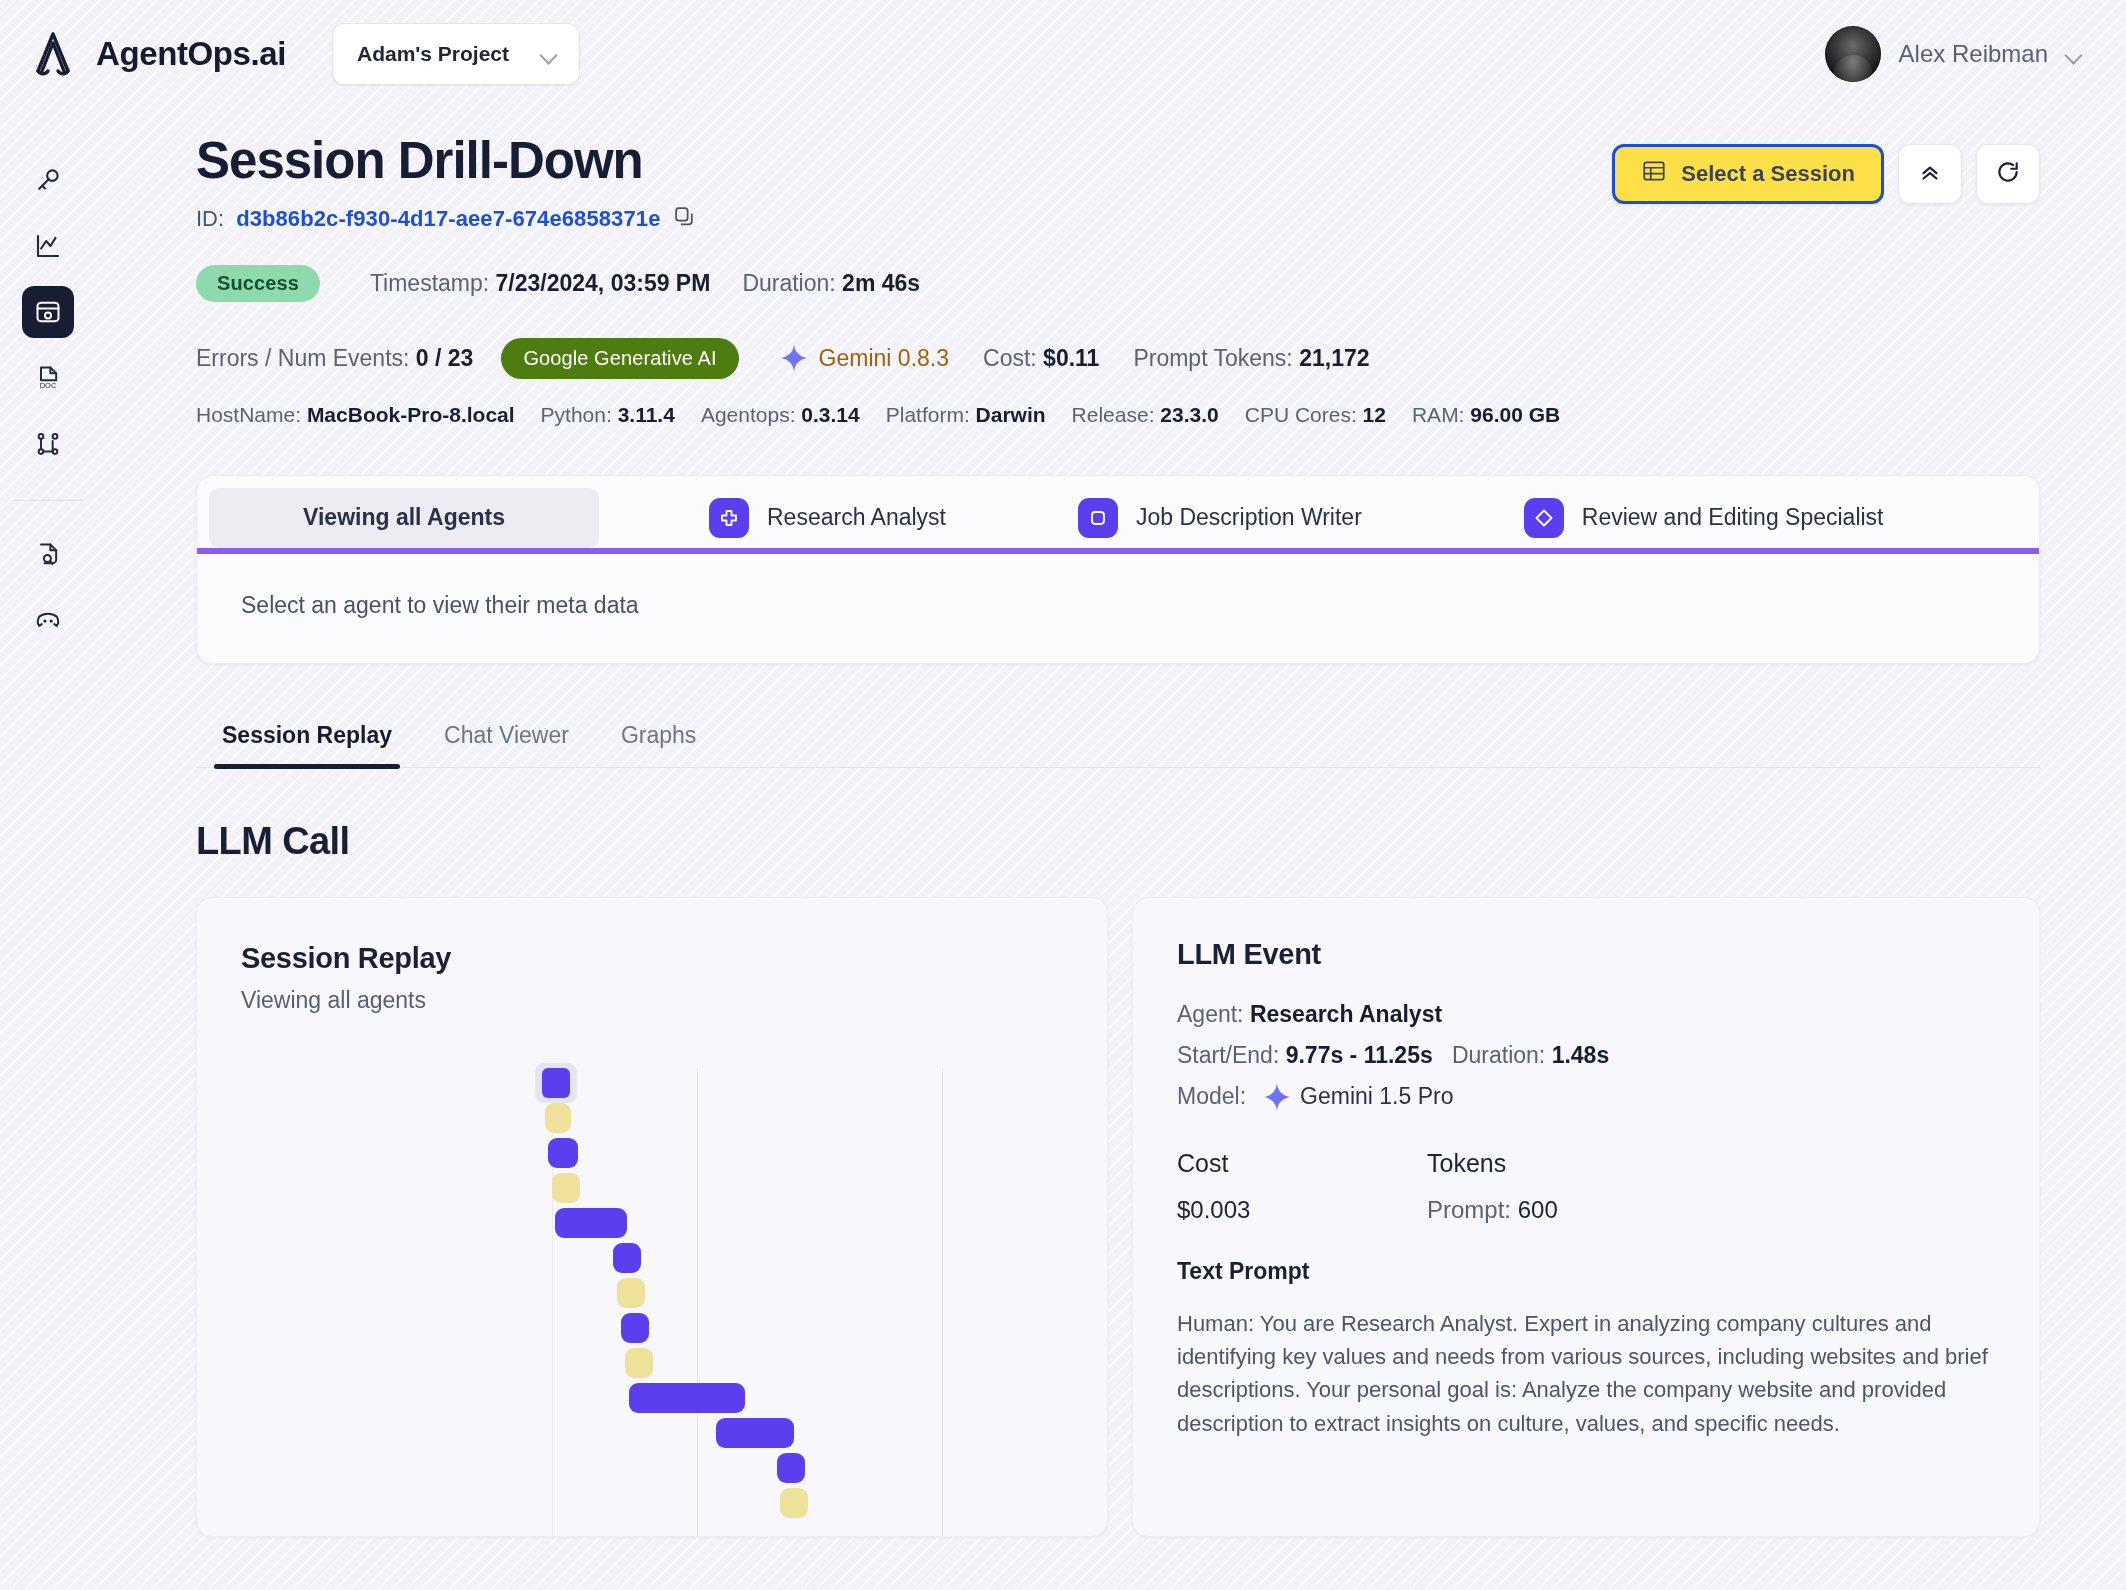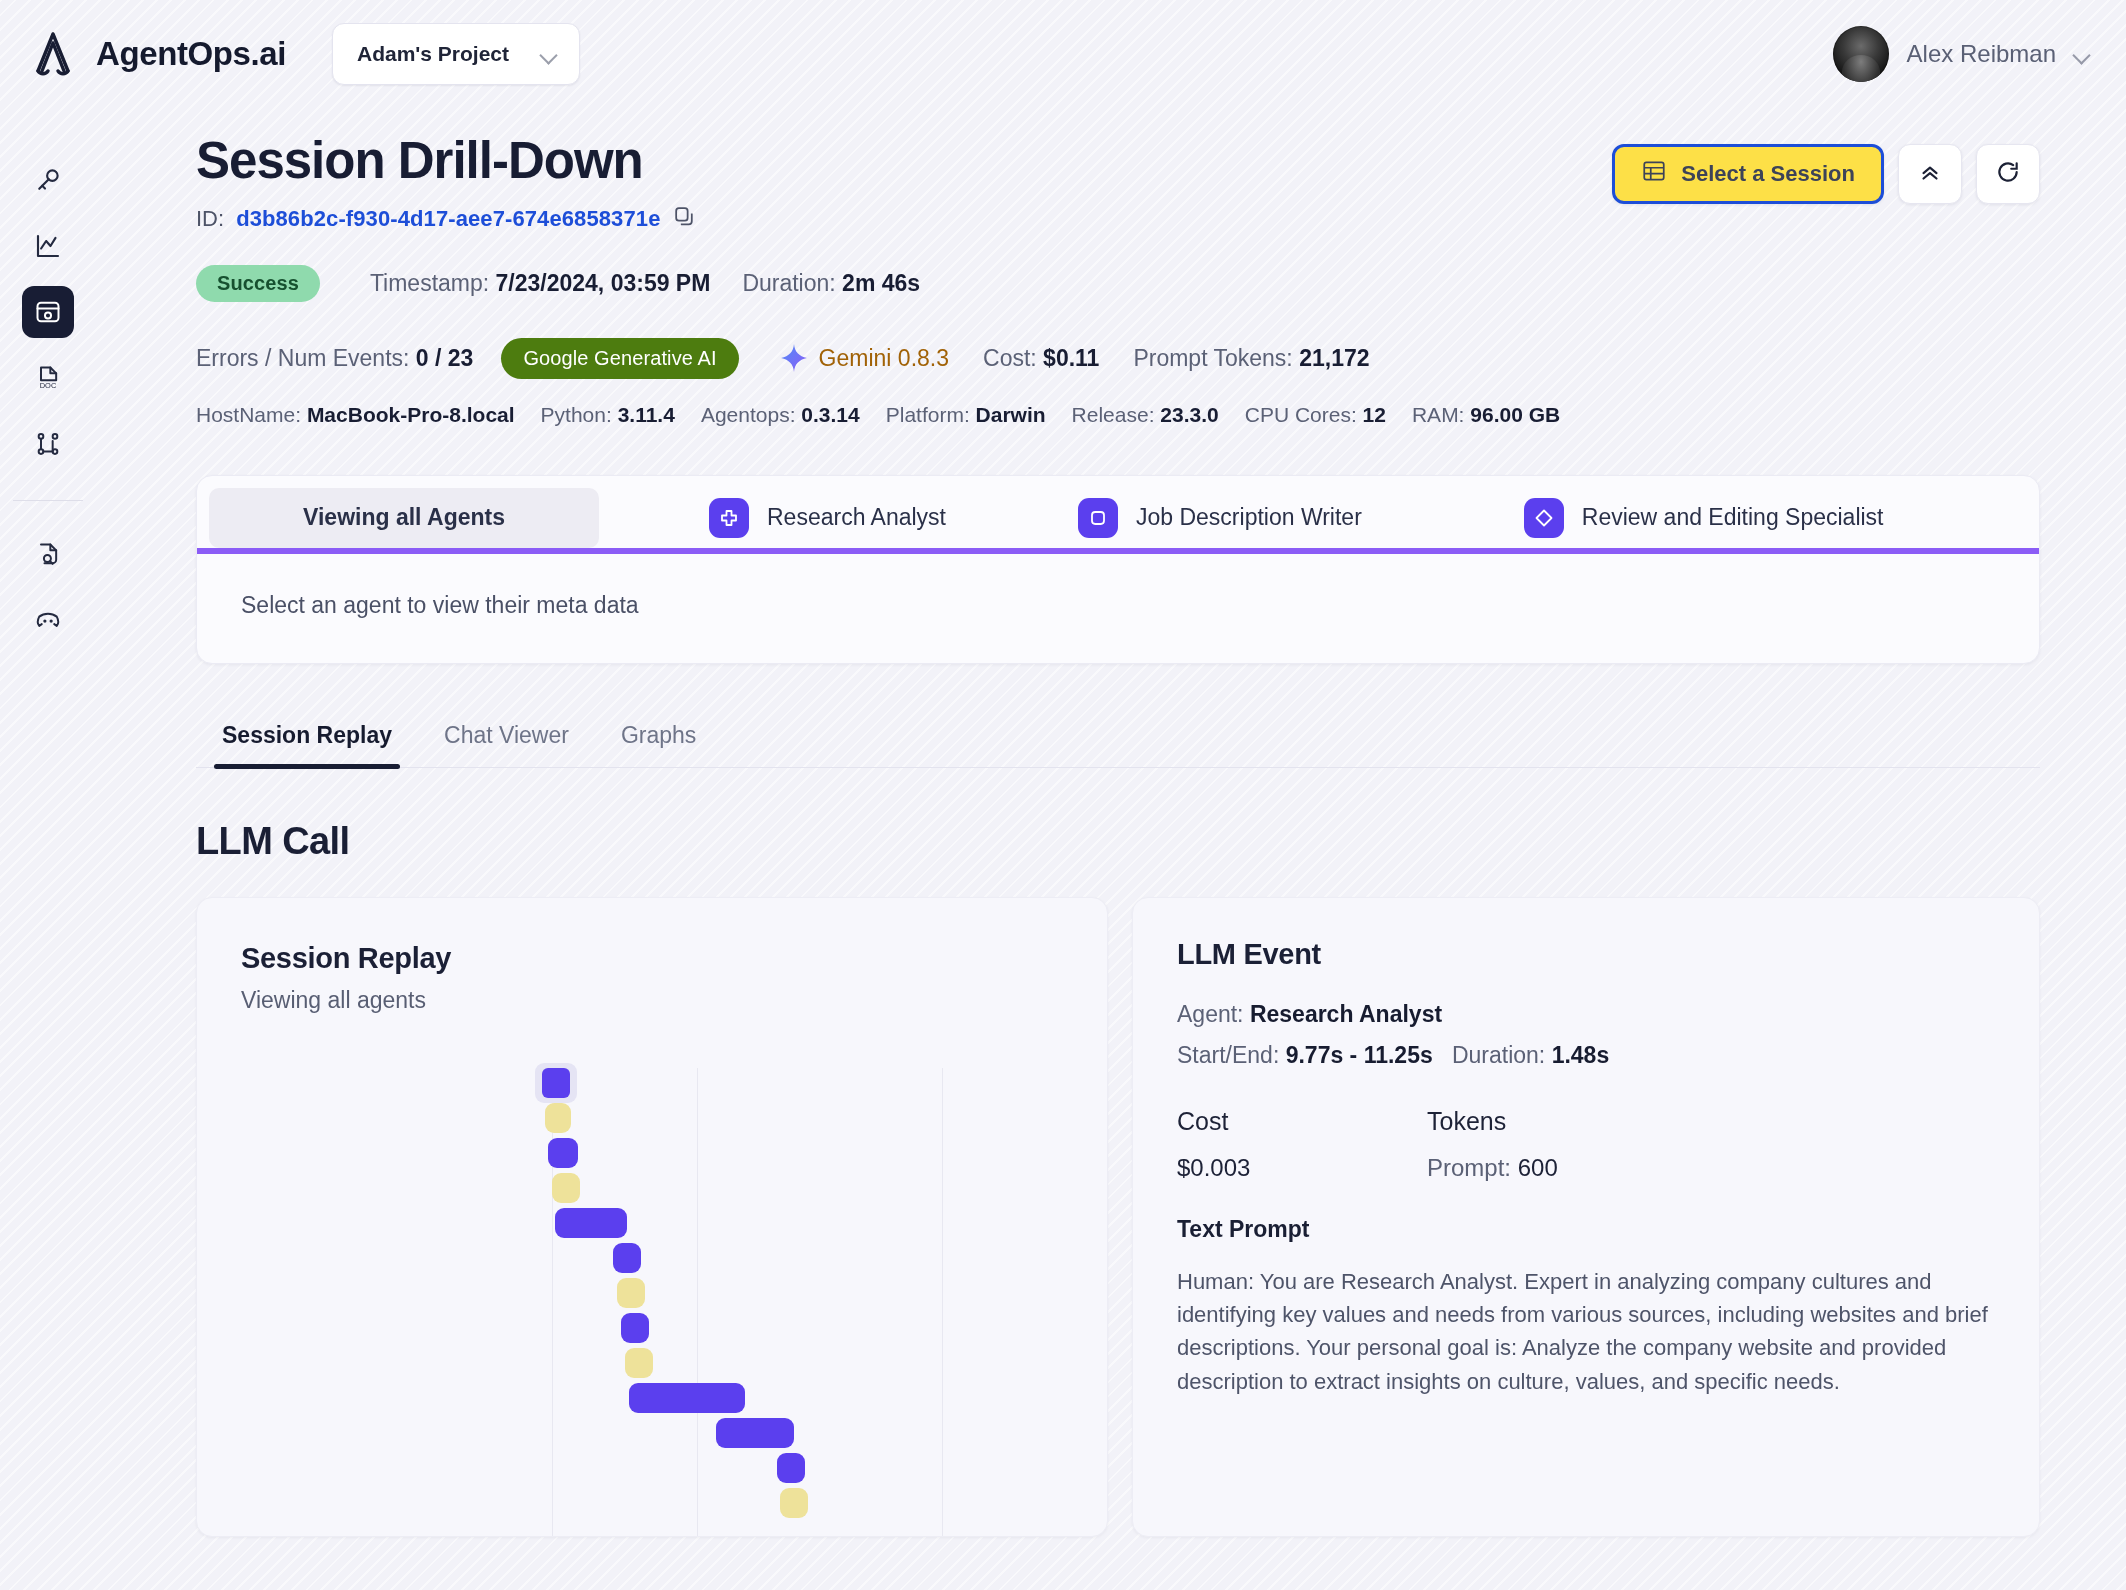--- a/index.html
+++ b/index.html
@@ -18,21 +18,21 @@
       rgba(255,255,255,0.55) 0px,
       rgba(255,255,255,0.55) 2px,
       rgba(0,0,0,0) 2px,
       rgba(0,0,0,0) 10px
     );
     position: relative;
   }
 
   
   .topbar {
-    position: absolute; top: 0; left: 0; right: 0; height: 92px;
+    position: absolute; top: 0; left: 0; right: 8px; height: 92px;
     display: flex; align-items: center;
     padding: 16px 26px 0 26px;
   }
   .brand { display: flex; align-items: center; gap: 16px; }
   .brand-logo { width: 54px; height: 54px; }
   .brand-name {
     font-size: 33px; font-weight: 700; letter-spacing: -0.4px; color: #151a2e;
   }
   .project-select {
     margin-left: 46px;
@@ -500,20 +500,35 @@
         <span>Agent:</span>
         <b>Research Analyst</b>
       </div>
       <div class="r-row">
         <span>Start/End:</span>
         <b>9.77s - 11.25s</b>
         &nbsp;
         <span>Duration:</span>
         <b>1.48s</b>
       </div>
+      <div class="r-row" style="display:flex;align-items:center;gap:10px">
+        <span>Model:</span>
+        <span style="width:26px;height:28px;display:inline-block;margin-left:8px">
+          <svg width="26" height="28" viewBox="0 0 24 26" fill="none">
+            <defs>
+                <linearGradient id="gg2" x1="0" y1="0" x2="1" y2="1">
+              <stop offset="0%" stop-color="#4f8cf7"></stop>
+                  <stop offset="100%" stop-color="#8d5cf6"></stop>
+            </linearGradient>
+              </defs>
+            <path d="M12 0 C12.6 7.2 16.6 11.4 24 13 C16.6 14.6 12.6 18.8 12 26 C11.4 18.8 7.4 14.6 0 13 C7.4 11.4 11.4 7.2 12 0 Z" fill="url(#gg2)"></path>
+          </svg>
+        </span>
+        <span style="color:#2b3048">Gemini 1.5 Pro</span>
+      </div>
 
       <div class="cost-tok">
         <div class="ct-col">
           <div class="ct-h">Cost</div>
           <div class="ct-v">$0.003</div>
         </div>
         <div class="ct-col">
           <div class="ct-h">Tokens</div>
           <div class="ct-v">
             <span class="lbl">Prompt:</span>

